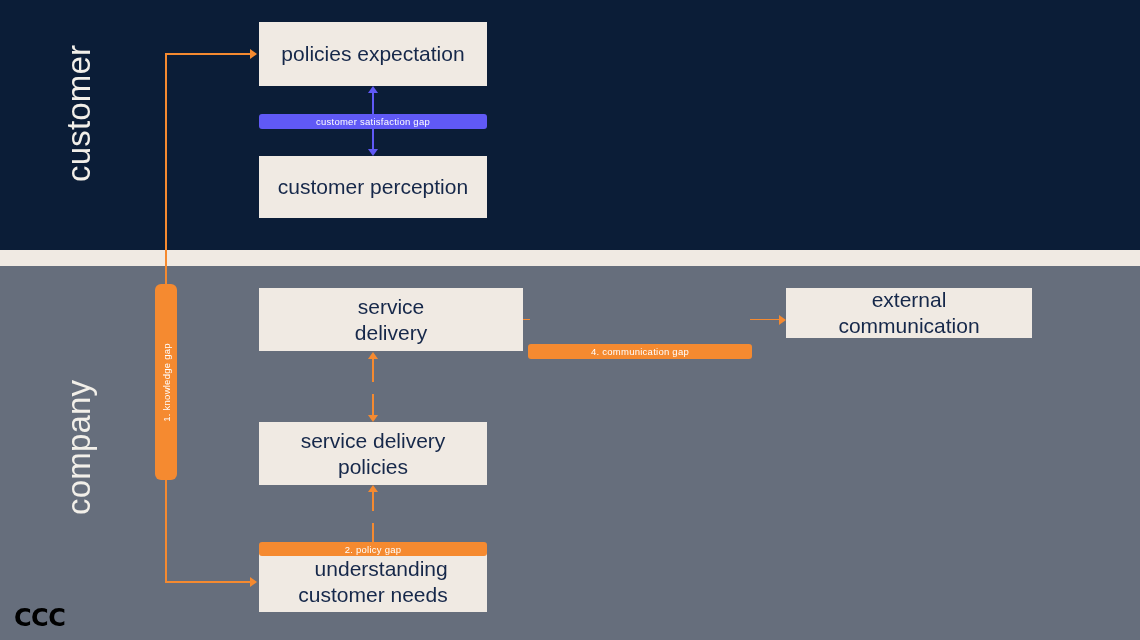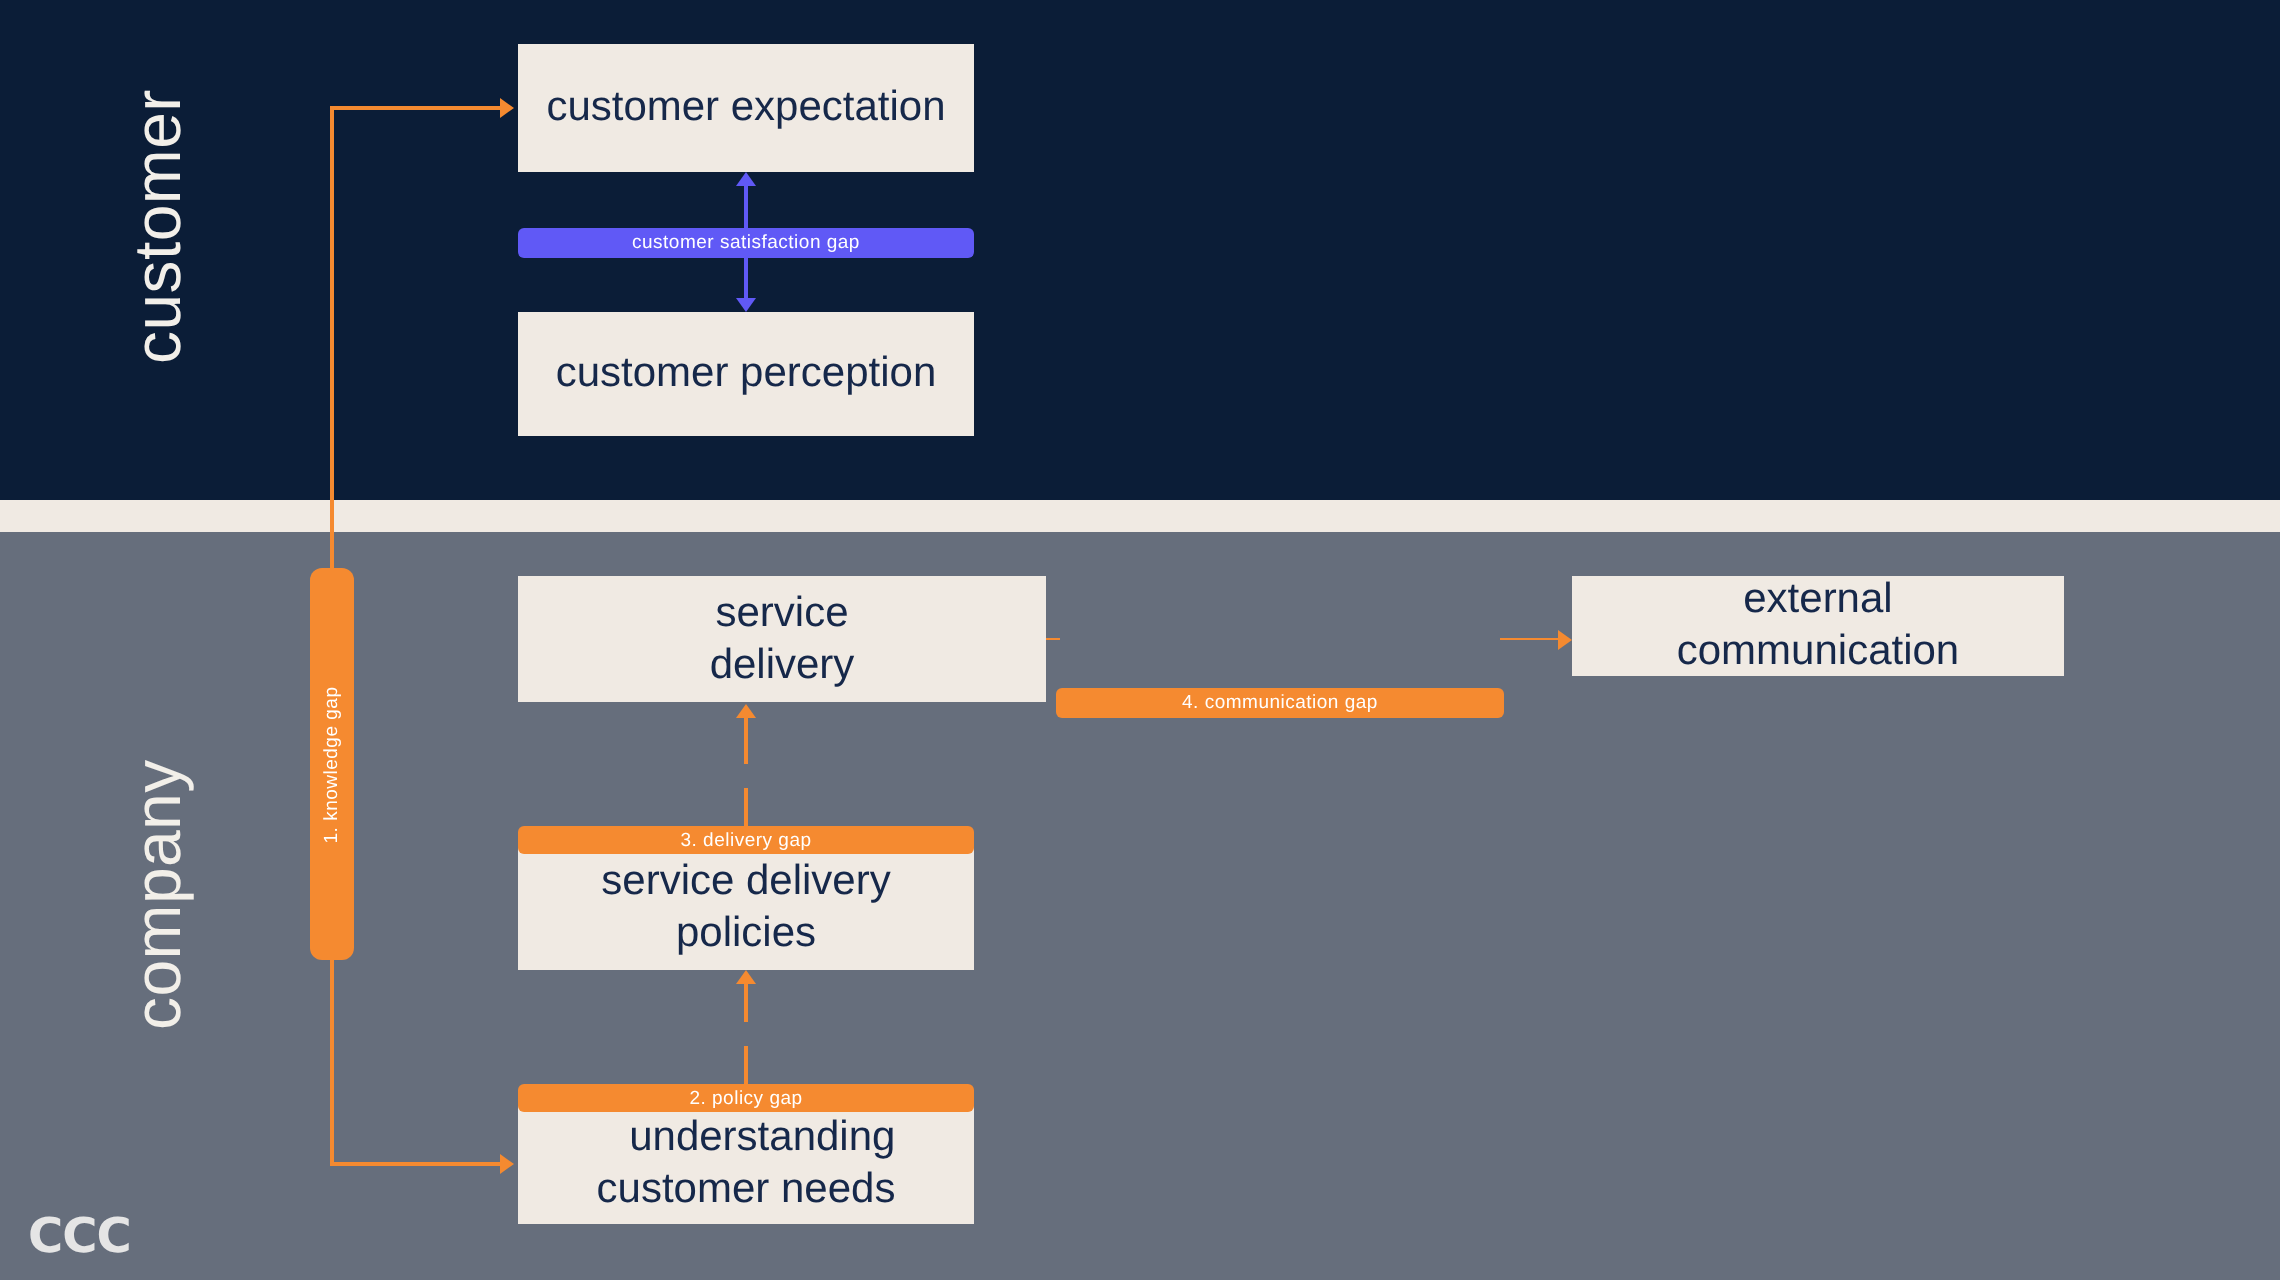--- a/index.html
+++ b/index.html
@@ -102,21 +102,21 @@
   .arrow-up    { border-left:5px solid transparent; border-right:5px solid transparent; border-bottom:7px solid #f58a30; }
   .arrow-down  { border-left:5px solid transparent; border-right:5px solid transparent; border-top:7px solid #f58a30; }
   .arrow-right { border-top:5px solid transparent;  border-bottom:5px solid transparent; border-left:7px solid #f58a30; }
   .arrow-left  { border-top:5px solid transparent;  border-bottom:5px solid transparent; border-right:7px solid #f58a30; }
   .ap-up   { border-left:5px solid transparent; border-right:5px solid transparent; border-bottom:7px solid #6059f6; }
   .ap-down { border-left:5px solid transparent; border-right:5px solid transparent; border-top:7px solid #6059f6; }
 
   
   #brand-logo {
     position:absolute; left:14px; top:604px;
-    color:#e5e5e5;
+    color:#000000;
     font-size:24px;
     font-weight:700;
     letter-spacing:-0.5px;
     font-family:"DejaVu Sans", sans-serif;
   }
 </style>
 </head>
 <body>
 
 <div id="stage">
@@ -152,44 +152,41 @@
   <div class="arrow arrow-up" style="left:368px; top:485px;"></div>
   <div class="ln ln-v" style="left:372px; top:523px; height:24px;"></div>
   <div class="arrow arrow-down" style="left:368px; top:545px;"></div>
 
   <div class="ln ln-h" style="left:492px; top:318.5px; width:38px;"></div>
   <div class="arrow arrow-left" style="left:487px; top:314.5px;"></div>
   <div class="ln ln-h" style="left:750px; top:318.5px; width:34px;"></div>
   <div class="arrow arrow-right" style="left:779px; top:314.5px;"></div>
 
   <div class="node" id="node-customer-expectation">
-    <span>customer expectation</span>
+    <span>policies expectation</span>
   </div>
   <div class="node" id="node-customer-perception">
     <span>customer perception</span>
   </div>
   <div class="node" id="node-service-delivery">
     <span>service<br>delivery</span>
   </div>
   <div class="node" id="node-service-policies">
     <span>service delivery<br>policies</span>
   </div>
   <div class="node" id="node-understanding-needs">
     <span>understanding<br>customer needs</span>
   </div>
   <div class="node" id="node-external-comm">
     <span>external<br>communication</span>
   </div>
 
   <div class="gap-pill gap-purple" id="gap-satisfaction">
     <span>customer satisfaction gap</span>
   </div>
-  <div class="gap-pill gap-orange" id="gap-delivery">
-    <span>3. delivery gap</span>
-  </div>
   <div class="gap-pill gap-orange" id="gap-policy">
     <span>2. policy gap</span>
   </div>
   <div class="gap-pill gap-orange" id="gap-communication">
     <span>4. communication gap</span>
   </div>
   <div class="gap-pill" id="gap-knowledge">
     <span class="vtxt">1. knowledge gap</span>
   </div>
 

